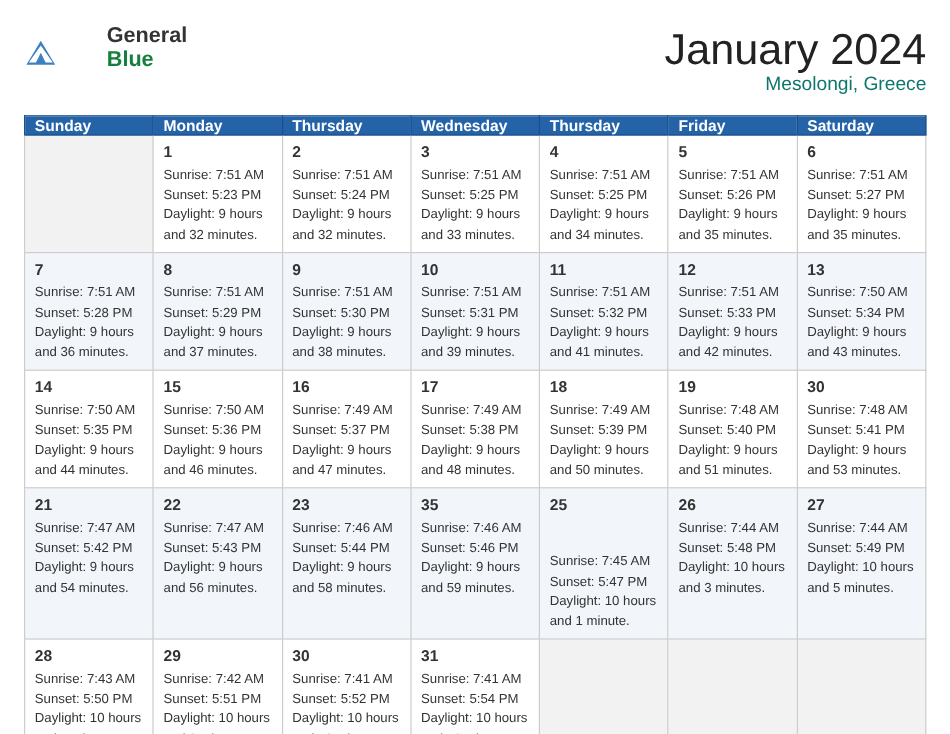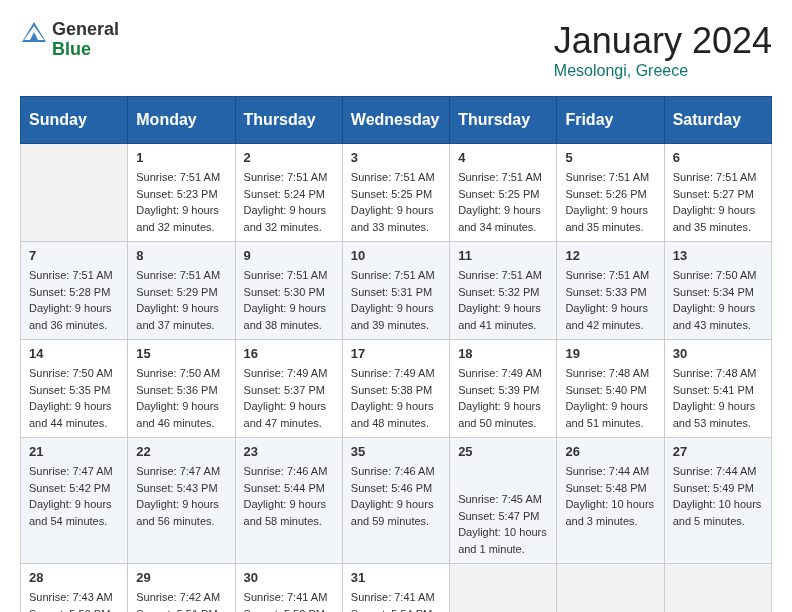--- a/index.html
+++ b/index.html
@@ -11,21 +11,22 @@
       padding: 20px;
     }
     .header {
       display: flex;
       justify-content: space-between;
       align-items: flex-start;
       margin-bottom: 16px;
     }
     .logo {
       display: flex;
-      align-items: flex-start;
+      align-items: flex-end;
+      gap: 37px;
     }
     .logo-text {
       display: flex;
       flex-direction: column;
       line-height: 1.1;
     }
     .logo-general {
       font-size: 18px;
       font-weight: bold;
       color: #333;
@@ -34,41 +35,41 @@
       font-size: 18px;
       font-weight: bold;
       color: #15803d;
     }
     .logo-icon {
       width: 28px;
       height: 28px;
       margin-right: 4px;
     }
     .title-block {
-      text-align: left;
+      text-align: right;
     }
     .month-title {
       font-size: 36px;
       font-weight: normal;
       color: #222;
     }
     .location {
       font-size: 16px;
       color: #0f766e;
     }
     table {
       width: 100%;
       border-collapse: collapse;
     }
     thead tr th {
       background: #2563a8;
       color: #fff;
-      font-size: 16px;
+      font-size: 13px;
       font-weight: bold;
-      padding: 14px 8px;
+      padding: 0 8px;
       text-align: left;
       border: 1px solid #1a4f8a;
     }
     tbody tr td {
       vertical-align: top;
       font-size: 11px;
       color: #333;
       padding: 6px 8px;
       border: 1px solid #ccc;
       width: 14.28%;

